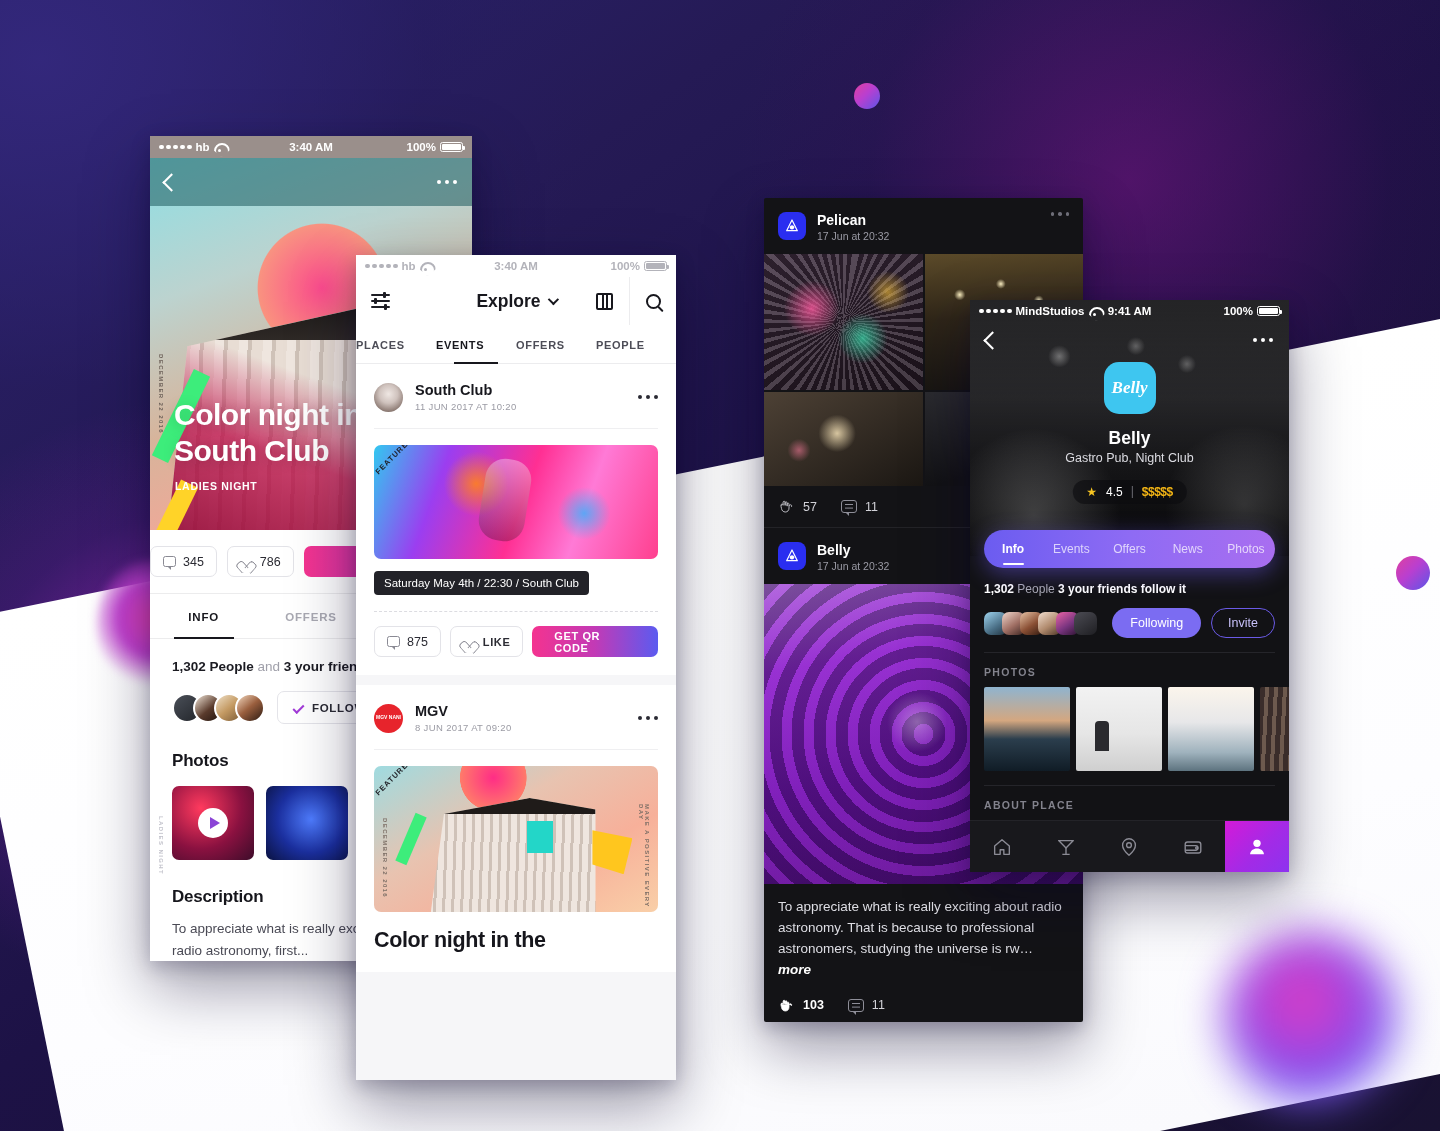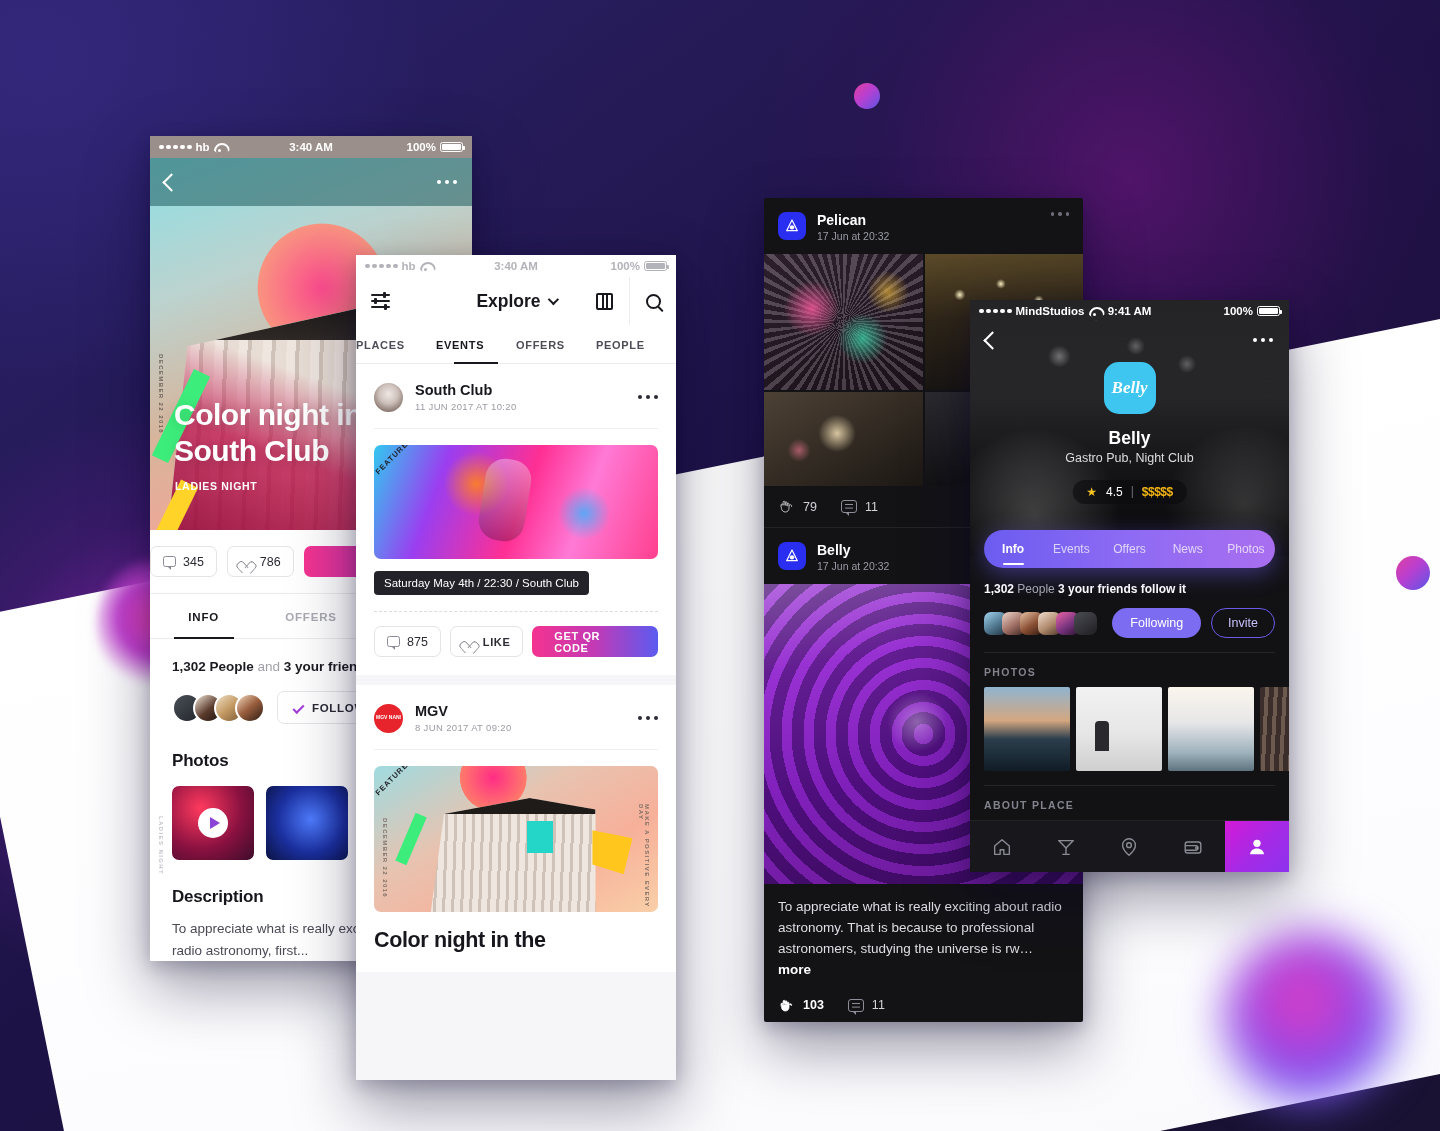--- a/index.html
+++ b/index.html
@@ -286,21 +286,21 @@
   .d-stat.bold { font-weight:bold; color:#fff; }
   .ic-hand { width:17px; height:15px; position:relative; display:inline-block; }
   .ic-hand svg { width:17px; height:15px; }
   .ic-chat { width:16px; height:13px; border:1.4px solid #8e8e98; border-radius:3px; position:relative; display:block; }
   .ic-chat::before { content:""; position:absolute; left:3px; top:3px; right:3px; height:1.2px; background:#8e8e98;
     box-shadow:0 3.6px 0 #8e8e98; }
   .ic-chat::after { content:""; position:absolute; left:3px; bottom:-4.2px; width:0; height:0;
     border-left:4px solid transparent; border-right:0 solid transparent; border-top:4.4px solid #8e8e98; }
   .d-sep { height:1px; background:#232327; }
   .d-text { padding:13px 14px 4px; font-size:13.5px; line-height:1.55; color:#dedee4; }
-  .d-text b { color:#fff; font-weight:bold; }
+  .d-text b { color:#fff; font-weight:bold;font-style:italic; }
 
   
   #phone4 { left:970px; top:300px; width:319px; height:572px; background:#121215; }
   .p4-hero { position:relative; height:256px; overflow:hidden;
     background:
       radial-gradient(circle 16px at 28% 22%, rgba(240,240,240,.5), rgba(0,0,0,0) 70%),
       radial-gradient(circle 13px at 52% 18%, rgba(240,240,240,.42), rgba(0,0,0,0) 70%),
       radial-gradient(circle 13px at 68% 25%, rgba(240,240,240,.38), rgba(0,0,0,0) 70%),
       radial-gradient(circle 120px at 20% 84%, rgba(215,215,215,.45), rgba(0,0,0,0) 72%),
       radial-gradient(circle 110px at 86% 80%, rgba(200,200,200,.35), rgba(0,0,0,0) 72%),
@@ -611,21 +611,21 @@
       <div class="g-flowers"></div>
       <div class="g-man"></div>
     </div>
     <div class="d-stats">
       <div class="d-stat">
         <span class="ic-hand">
           <svg viewBox="0 0 24 22">
               <path d="M4 9c0-1.2 1-2 2-1.6 0 0 .6.3.8 1.3M7 8.6V4.8c0-1 .8-1.7 1.7-1.5.8.2 1.2.9 1.2 1.7v3.6M10 9V5.5c0-1 .8-1.6 1.6-1.4.8.2 1.2.8 1.2 1.6V9.5M13 10V7.4c0-.9.8-1.5 1.6-1.3.7.2 1.1.8 1.1 1.5v5.6c0 3.5-2.2 5.9-5.4 5.9-3.2 0-5.3-2.4-5.6-5.2-.1-1.1-.3-2-.7-2.9-.4-1-.1-1.9.8-2.2M16 9.6c.6-1 1.8-1.4 2.7-.9.9.5 1.2 1.6.7 2.5" fill="none" stroke="#cfcfd6" stroke-width="1.3" stroke-linecap="round" stroke-linejoin="round"></path>
             </svg>
         </span>
-        <span>79</span>
+        <span>57</span>
       </div>
       <div class="d-stat" style="margin-left:12px;">
         <span class="ic-chat"></span>
         <span>11</span>
       </div>
     </div>
     <div class="d-sep"></div>
   </div>
 
   <div>

